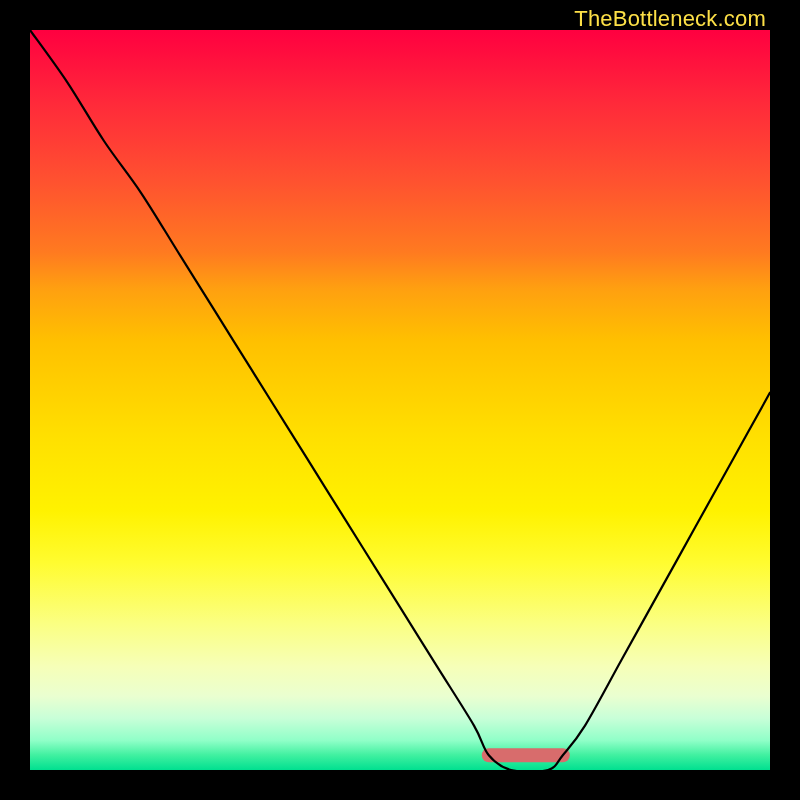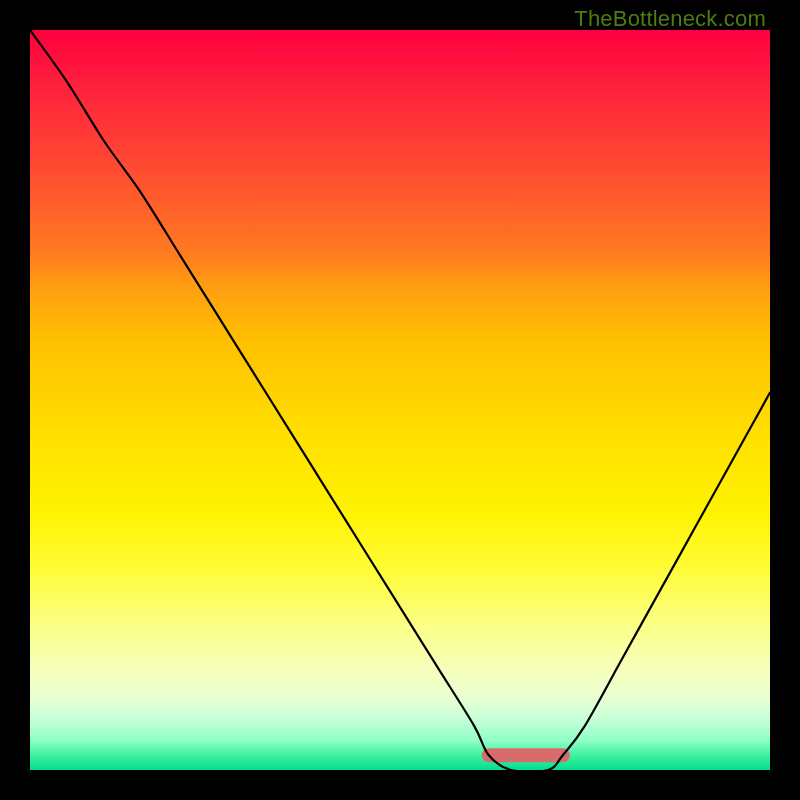--- a/index.html
+++ b/index.html
@@ -34,21 +34,21 @@
       #40f0a0 98%,
       #00e090 100%
     );
   }
   .watermark {
     position: absolute;
     top: 6px;
     right: 34px;
     font-family: Arial, Helvetica, sans-serif;
     font-size: 22px;
-    color: #4d7c0f;
+    color: #fde047;
     font-weight: 400;
     letter-spacing: 0.2px;
   }
   svg.curve {
     position: absolute;
     left: 0; top: 0;
     width: 740px; height: 740px;
   }
 </style>
 </head>

